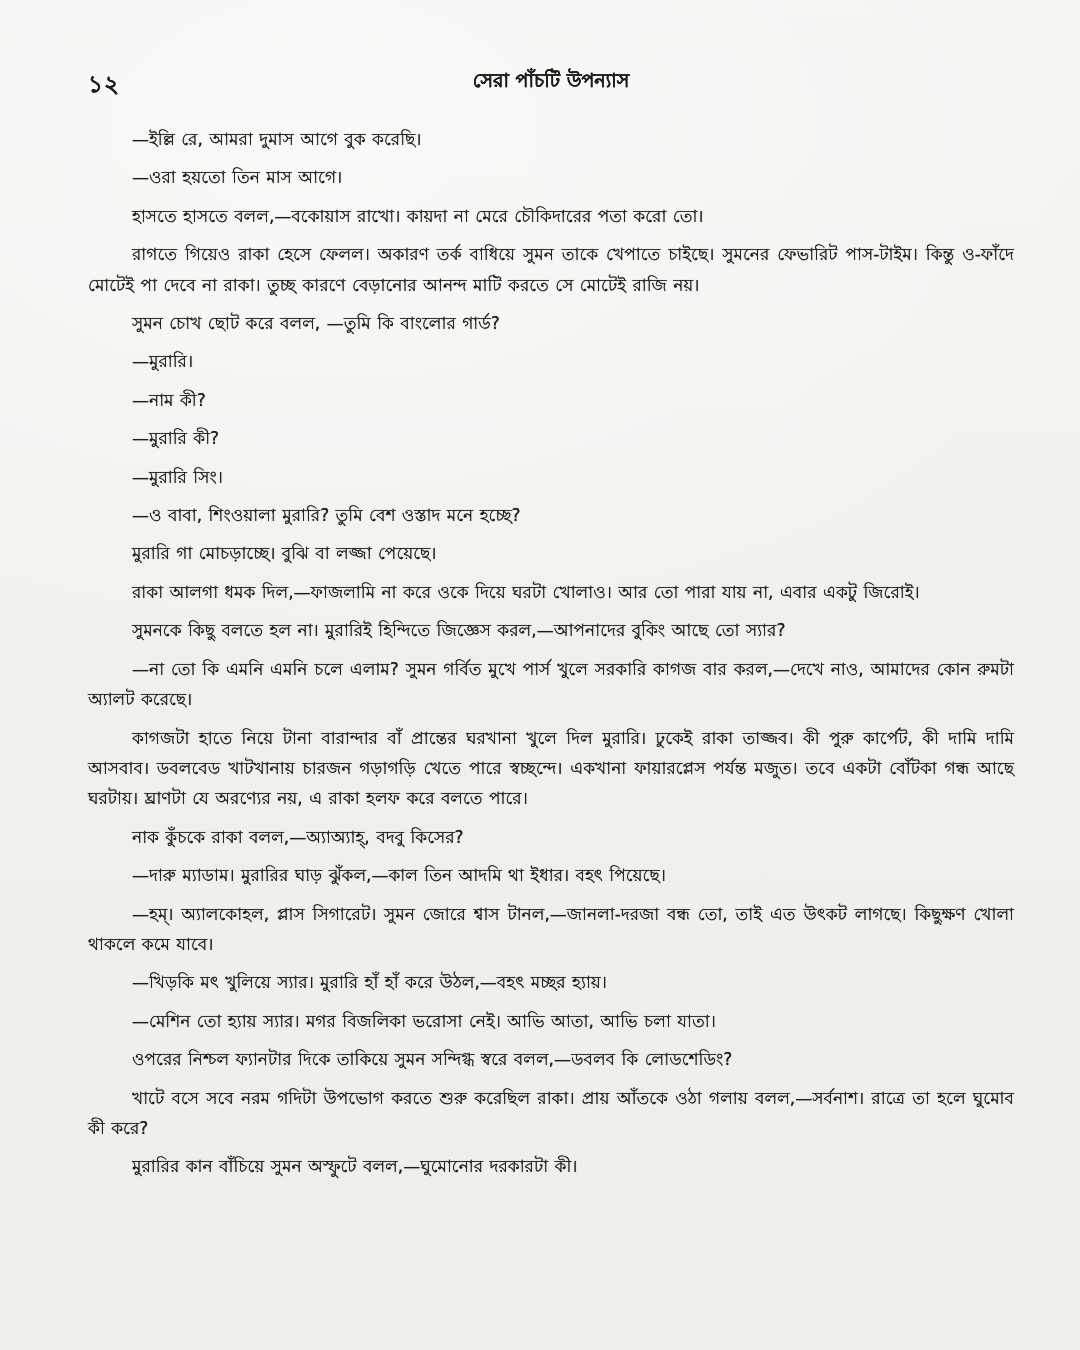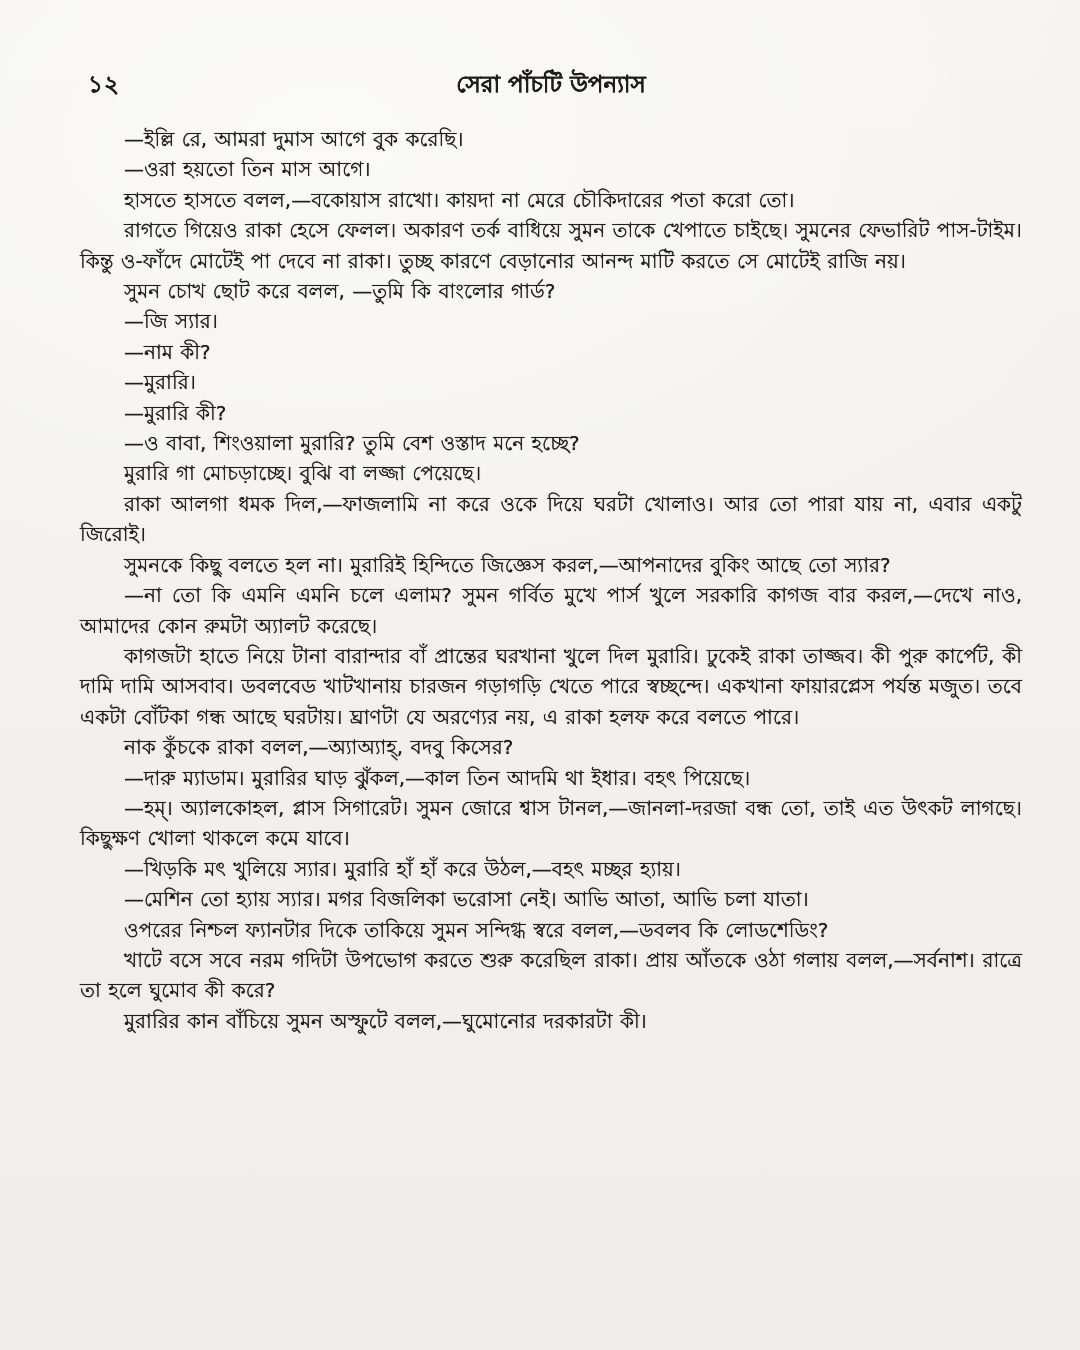--- a/index.html
+++ b/index.html
@@ -38,27 +38,27 @@
     font-weight: bold;
     letter-spacing: 1px;
     text-shadow: 0 0 0.6px currentColor;
   }
   .page-title {
     position: absolute;
     left: 0;
     right: 0;
     top: 0;
     text-align: center;
-    font-size: 23px;
+    font-size: 19px;
     font-weight: bold;
     text-shadow: 0 0 0.6px currentColor;
   }
   .body-text p {
-    margin: 0;
-    font-size: 20px;
+    margin: 8px;
+    font-size: 17px;
     line-height: 30.4px;
     text-indent: 44px;
     text-align: justify;
     text-shadow: 0 0 0.7px rgba(30,29,27,0.85);
     word-spacing: 1px;
   }
 </style>
 </head>
 <body>
 
@@ -68,24 +68,24 @@
     <span class="page-number">১২</span>
     <span class="page-title">সেরা পাঁচটি উপন্যাস</span>
   </div>
 
   <div class="body-text">
     <p>—ইল্লি রে, আমরা দুমাস আগে বুক করেছি।</p>
     <p>—ওরা হয়তো তিন মাস আগে।</p>
     <p>হাসতে হাসতে বলল,—বকোয়াস রাখো। কায়দা না মেরে চৌকিদারের পতা করো তো।</p>
     <p>রাগতে গিয়েও রাকা হেসে ফেলল। অকারণ তর্ক বাধিয়ে সুমন তাকে খেপাতে চাইছে। সুমনের ফেভারিট পাস-টাইম। কিন্তু ও-ফাঁদে মোটেই পা দেবে না রাকা। তুচ্ছ কারণে বেড়ানোর আনন্দ মাটি করতে সে মোটেই রাজি নয়।</p>
     <p>সুমন চোখ ছোট করে বলল, —তুমি কি বাংলোর গার্ড?</p>
-    <p>—জি স্যার।</p>
+    <p>—মুরারি।</p>
     <p>—নাম কী?</p>
-    <p>—মুরারি।</p>
     <p>—মুরারি কী?</p>
+    <p>—মুরারি সিং।</p>
     <p>—ও বাবা, শিংওয়ালা মুরারি? তুমি বেশ ওস্তাদ মনে হচ্ছে?</p>
     <p>মুরারি গা মোচড়াচ্ছে। বুঝি বা লজ্জা পেয়েছে।</p>
     <p>রাকা আলগা ধমক দিল,—ফাজলামি না করে ওকে দিয়ে ঘরটা খোলাও। আর তো পারা যায় না, এবার একটু জিরোই।</p>
     <p>সুমনকে কিছু বলতে হল না। মুরারিই হিন্দিতে জিজ্ঞেস করল,—আপনাদের বুকিং আছে তো স্যার?</p>
     <p>—না তো কি এমনি এমনি চলে এলাম? সুমন গর্বিত মুখে পার্স খুলে সরকারি কাগজ বার করল,—দেখে নাও, আমাদের কোন রুমটা অ্যালট করেছে।</p>
     <p>কাগজটা হাতে নিয়ে টানা বারান্দার বাঁ প্রান্তের ঘরখানা খুলে দিল মুরারি। ঢুকেই রাকা তাজ্জব। কী পুরু কার্পেট, কী দামি দামি আসবাব। ডবলবেড খাটখানায় চারজন গড়াগড়ি খেতে পারে স্বচ্ছন্দে। একখানা ফায়ারপ্লেস পর্যন্ত মজুত। তবে একটা বোঁটকা গন্ধ আছে ঘরটায়। ঘ্রাণটা যে অরণ্যের নয়, এ রাকা হলফ করে বলতে পারে।</p>
     <p>নাক কুঁচকে রাকা বলল,—অ্যাঅ্যাহ্, বদবু কিসের?</p>
     <p>—দারু ম্যাডাম। মুরারির ঘাড় ঝুঁকল,—কাল তিন আদমি থা ইধার। বহৎ পিয়েছে।</p>
     <p>—হম্। অ্যালকোহল, প্লাস সিগারেট। সুমন জোরে শ্বাস টানল,—জানলা-দরজা বন্ধ তো, তাই এত উৎকট লাগছে। কিছুক্ষণ খোলা থাকলে কমে যাবে।</p>
     <p>—খিড়কি মৎ খুলিয়ে স্যার। মুরারি হাঁ হাঁ করে উঠল,—বহৎ মচ্ছর হ্যায়।</p>

